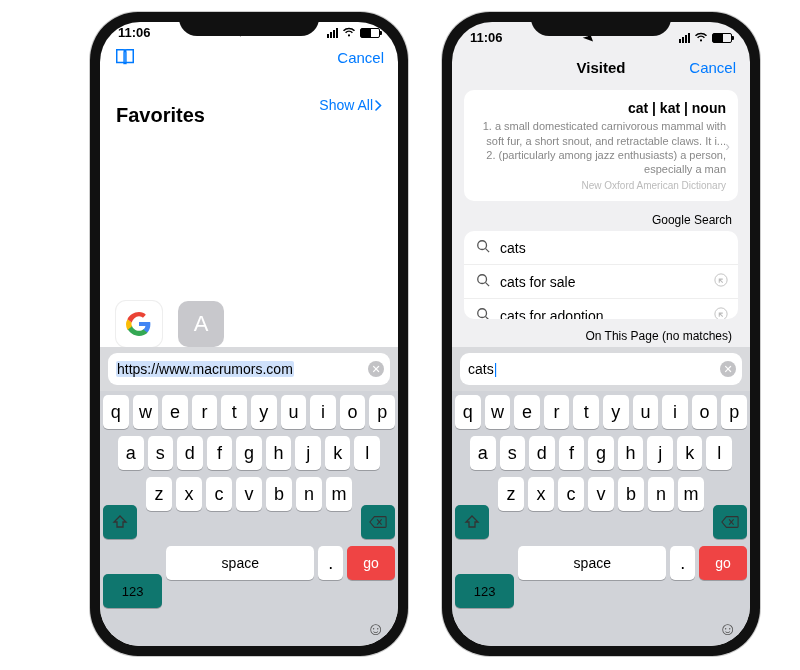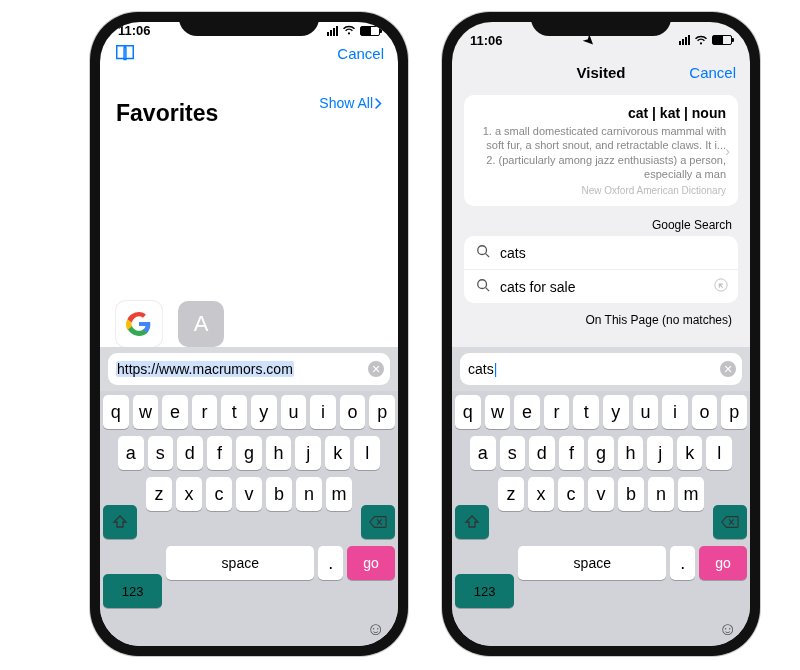--- a/index.html
+++ b/index.html
@@ -45,21 +45,21 @@
   .battery .fill { background:#000; height:100%; }
 
   .navbar { display:flex; align-items:center; justify-content:space-between; padding: 4px 14px 6px; }
   .navbar.center { justify-content:center; position:relative; padding-top:6px; padding-bottom:8px; }
   .navbar .title { font-size:15px; font-weight:600; }
   .navbar .cancel { color:#007aff; font-size:15px; }
   .navbar.center .cancel { position:absolute; right:14px; }
   .book-icon svg { display:block; }
 
   .section-head { display:flex; align-items:center; justify-content:space-between; padding: 10px 16px 4px; }
-  .section-head .label { font-size:23px; font-weight:700;margin-top:21px; }
+  .section-head .label { font-size:20px; font-weight:700;margin-top:21px; }
   .section-head .show-all { color:#007aff; font-size:14px; display:flex; align-items:center; gap:2px; }
 
   .freq { padding: 170px 16px 0; }
   .freq .label { font-size:17px; font-weight:700; margin-bottom:8px; }
   .tiles { display:flex; gap:16px; }
   .tile { width:46px; height:46px; border-radius:10px; display:flex; align-items:center; justify-content:center; font-size:22px; font-weight:500; }
   .tile.g { background:#fff; box-shadow:0 0 0 1px #eee; }
   .tile.grey { background:#c8c8cc; color:#fff; }
 
   .card { background:#fff; border-radius:10px; margin:6px 12px 10px; padding:10px 12px; position:relative; }
@@ -83,21 +83,21 @@
   .field .clear { position:absolute; right:6px; color:#aaa; width:16px; height:16px; border-radius:50%; background:#c2c2c5; display:flex; align-items:center; justify-content:center; font-size:11px; color:#fff; }
 
   .keyboard { background:#d1d3d8; padding:4px 3px 6px; user-select:none; }
   .krow { display:flex; justify-content:center; gap:4px; margin-bottom:7px; }
   .key { background:#fff; border-radius:5px; box-shadow:0 1px 0 #9a9ca1; height:34px; display:flex; align-items:center; justify-content:center; font-size:18px; flex:1; max-width:26px; }
   .krow.mid { padding:0 15px; }
   .key.fn { background:#0f766e; max-width:34px; flex:1.3;margin-top:28px; }
   .key.wide { max-width:none; flex:2.4; font-size:13px; }
   .key.space { flex:6; max-width:none; font-size:14px; }
   .key.dot { max-width:28px; }
-  .key.go { background:#ec4899; color:#fff; max-width:48px; flex:2; font-size:14px; }
+  .key.go { background:#ef4444; color:#fff; max-width:48px; flex:2; font-size:14px; }
   .emoji-row { padding:4px 10px 0; font-size:18px; color:#555; }
 
   
   .glogo { width:26px; height:26px; }
 </style>
 </head>
 <body>
 
 <div class="phone left">
   <div class="notch"></div>
@@ -274,20 +274,31 @@
           <span class="mag"><svg width="14" height="14" viewBox="0 0 16 16">
               <circle cx="7" cy="7" r="5" fill="none" stroke="#555" stroke-width="1.5"></circle>
               <path d="M11 11l4 4" stroke="#555" stroke-width="1.5"></path>
             </svg></span>
           <span>cats for sale</span>
           <span class="fill-arrow"><svg width="14" height="14" viewBox="0 0 16 16">
               <circle cx="8" cy="8" r="7" fill="none" stroke="#bbb" stroke-width="1"></circle>
               <path d="M10 11l-4-4m0 4V7h4" fill="none" stroke="#bbb" stroke-width="1.2"></path>
             </svg></span>
         </div>
+        <div class="row">
+          <span class="mag"><svg width="14" height="14" viewBox="0 0 16 16">
+              <circle cx="7" cy="7" r="5" fill="none" stroke="#555" stroke-width="1.5"></circle>
+              <path d="M11 11l4 4" stroke="#555" stroke-width="1.5"></path>
+            </svg></span>
+          <span>cats for adoption</span>
+          <span class="fill-arrow"><svg width="14" height="14" viewBox="0 0 16 16">
+              <circle cx="8" cy="8" r="7" fill="none" stroke="#bbb" stroke-width="1"></circle>
+              <path d="M10 11l-4-4m0 4V7h4" fill="none" stroke="#bbb" stroke-width="1.2"></path>
+            </svg></span>
+        </div>
       </div>
 
     <div class="sect-label">On This Page (no matches)</div>
 
     <div class="spacer"></div>
 
     <div class="field-bar">
       <div class="field">
         <span>cats</span>
           <span style="color:#007aff;animation:blink 1s infinite">|</span>

